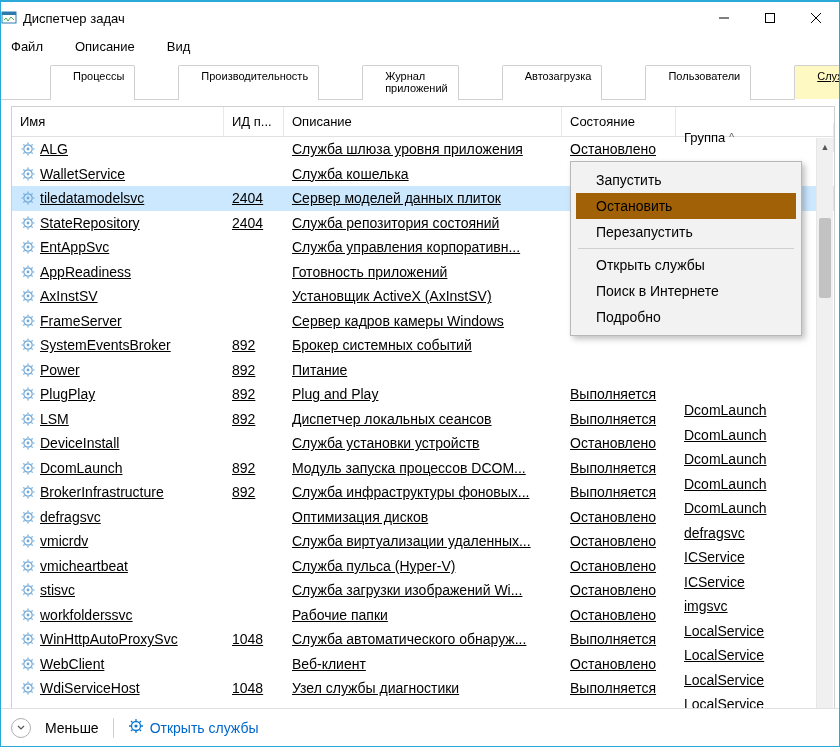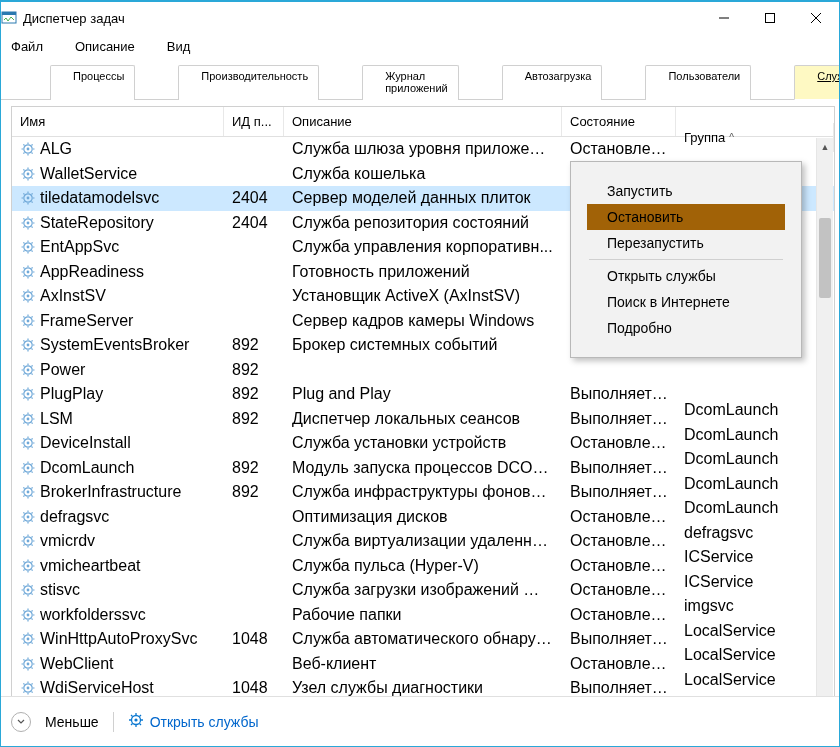--- a/index.html
+++ b/index.html
@@ -92,21 +92,22 @@
   .c-group{flex:1;margin-top:32px;}
   .grid-body{
     flex:1;
     overflow:hidden;
     position:relative;
   }
   .row{
     display:flex;
     height:24.5px;
     align-items:center;
-    font-size:16px;
+    font-size:14px;
+    text-decoration:underline;
   }
   .row.selected{background:#cce8ff;}
   .cell{padding:0 8px;overflow:hidden;white-space:nowrap;text-overflow:ellipsis;}
   .cell.c-name{display:flex;align-items:center;gap:4px;}
   .cell.c-name .svc-icon svg{width:16px;height:16px;display:block;}
   .scrollbar{
     position:absolute;
     right:1px;top:31px;bottom:1px;width:17px;
     background:#f0f0f0;
     border-left:1px solid #e6e6e6;
@@ -126,32 +127,32 @@
   .scrollbar .arrow.up{top:0;}
   
   .ctxmenu{
     position:absolute;
     left:558px;
     top:54px;
     width:232px;
     background:#f2f2f2;
     border:1px solid #b8b8b8;
     box-shadow:3px 3px 6px rgba(0,0,0,0.25);
-    padding:16px;
+    padding:5px;
     z-index:50;
   }
   .ctxmenu .mi{
     padding:5px 20px;
     font-size:14px;
   }
   .ctxmenu .mi.selected{background:#a16207;}
   .ctxmenu .sep{height:1px;background:#d0d0d0;margin:3px 2px;}
   
   .bottombar{
-    height:50px;
+    height:38px;
     border-top:1px solid #e0e0e0;
     display:flex;
     align-items:center;
     padding:0 10px;
     gap:14px;
     font-size:14px;
   }
   .bottombar .chev{
     width:20px;height:20px;border:1px solid #b0b0b0;border-radius:50%;
     display:flex;align-items:center;justify-content:center;
@@ -466,20 +467,21 @@
                   <line x1="3.4" y1="3.4" x2="4.5" y2="4.5"></line>
                   <line x1="11.5" y1="11.5" x2="12.6" y2="12.6"></line>
                   <line x1="12.6" y1="3.4" x2="11.5" y2="4.5"></line>
                   <line x1="4.5" y1="11.5" x2="3.4" y2="12.6"></line>
                 </g>
               </svg>
             </span>
             <span>Power</span>
           </div>
           <div class="cell c-pid">892</div>
+          <div class="cell c-desc">Питание</div>
           <div class="cell c-state"></div>
           <div class="cell c-group"></div>
         </div>
         <div class="row">
           <div class="cell c-name">
             <span class="svc-icon">
               <svg viewBox="0 0 16 16">
                 <circle cx="8" cy="8" r="4.2" fill="none" stroke="#6fa8d8" stroke-width="1.2"></circle>
                 <circle cx="8" cy="8" r="1.4" fill="#6fa8d8"></circle>
                 <g stroke="#6fa8d8" stroke-width="1.2">

